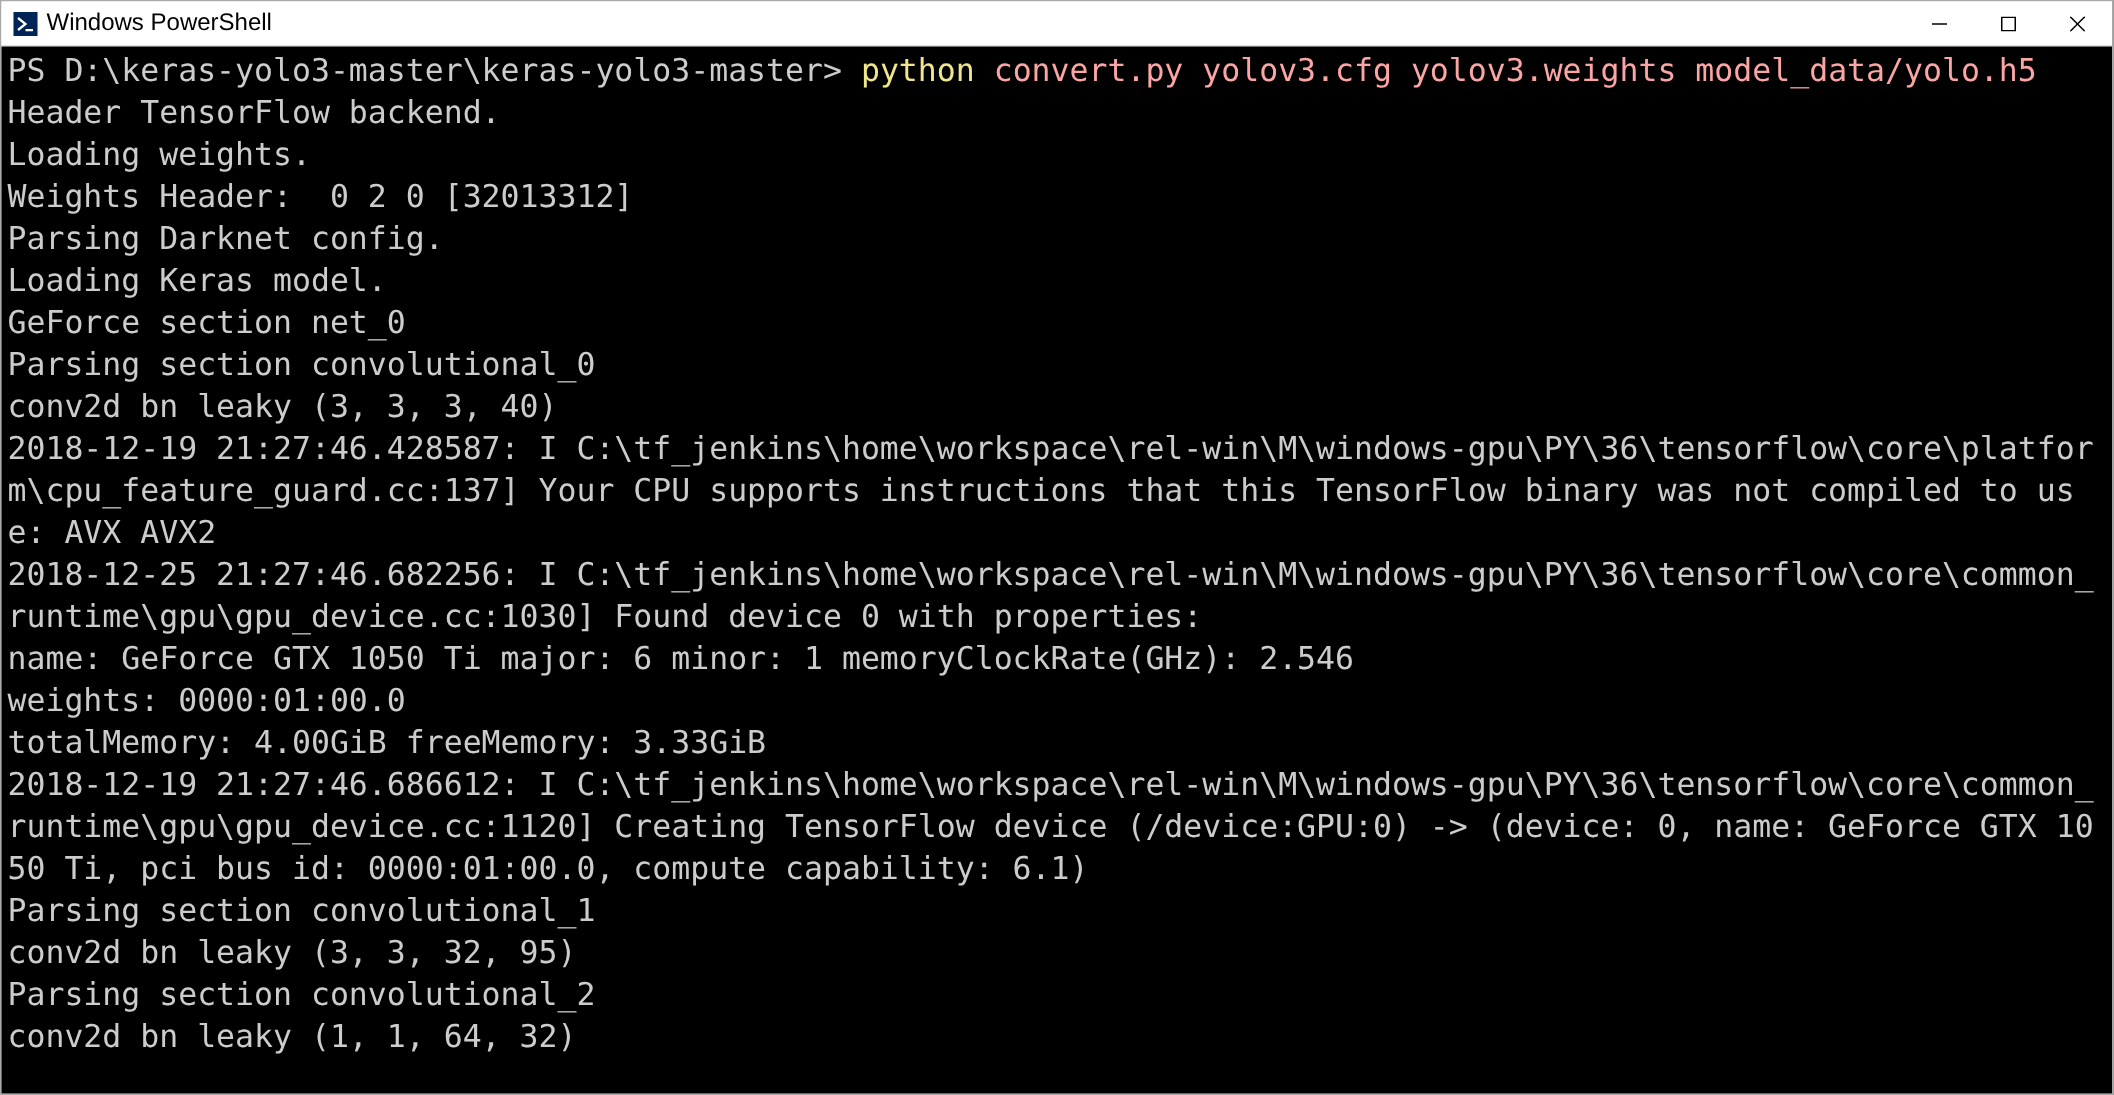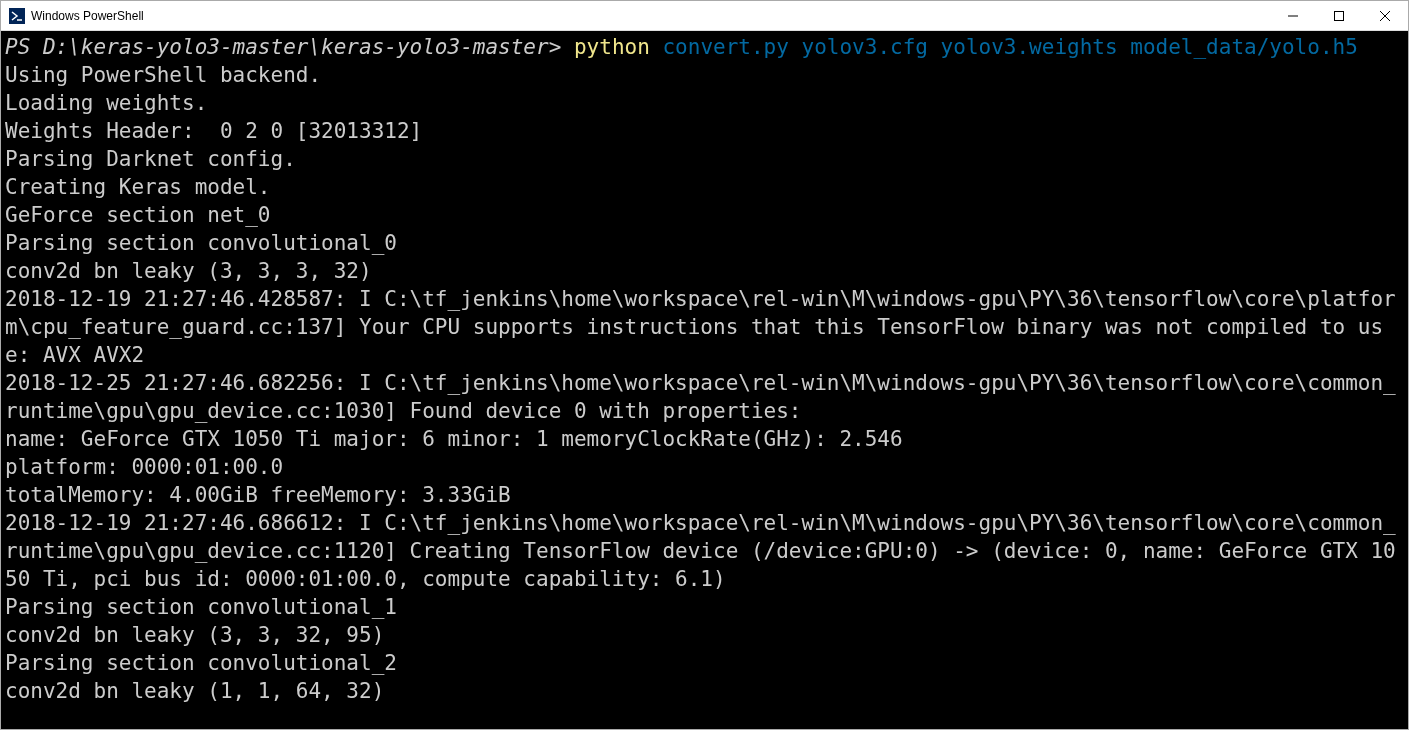--- a/index.html
+++ b/index.html
@@ -39,21 +39,21 @@
       position: relative;
       display: flex;
       align-items: center;
       justify-content: center;
     }
     .titlebar-icon svg {
       width: 16px;
       height: 16px;
     }
     .titlebar-title {
-      font-size: 12px;
+      font-size: 16px;
       color: #000;
       flex: 1;
     }
     .window-controls {
       display: flex;
       height: 100%;
     }
     .win-btn {
       width: 46px;
       height: 100%;
@@ -73,27 +73,26 @@
       font-size: 21px;
       line-height: 28px;
       color: #cccccc;
       white-space: pre-wrap;
       word-break: break-all;
       overflow: hidden;
       letter-spacing: 0px;
     }
     .prompt {
       color: #cccccc;
-      font-style: italic;
     }
     .cmd-highlight {
       color: #f0e68c;
     }
     .cmd-args {
-      color: #0369a1;
+      color: #fca5a5;
     }
   </style>
 </head>
 <body>
 
 <div class="window">
   <div class="titlebar">
     <div class="titlebar-icon">
       <svg viewBox="0 0 16 16">
         <rect width="16" height="16" fill="#012456"></rect>
@@ -115,31 +114,31 @@
       </div>
       <div class="win-btn close">
         <svg width="10" height="10" viewBox="0 0 10 10">
             <line x1="0" y1="0" x2="10" y2="10" stroke="#000" stroke-width="1"></line>
             <line x1="10" y1="0" x2="0" y2="10" stroke="#000" stroke-width="1"></line>
           </svg>
       </div>
     </div>
   </div>
   <div class="terminal"><span class="prompt">PS D:\keras-yolo3-master\keras-yolo3-master&gt; </span><span class="cmd-highlight">python</span><span class="cmd-args"> convert.py yolov3.cfg yolov3.weights model_data/yolo.h5</span>
-<span>Using PowerShell backend.</span>
+<span>Header TensorFlow backend.</span>
 <span>Loading weights.</span>
 <span>Weights Header:  0 2 0 [32013312]</span>
 <span>Parsing Darknet config.</span>
-<span>Creating Keras model.</span>
+<span>Loading Keras model.</span>
 <span>GeForce section net_0</span>
 <span>Parsing section convolutional_0</span>
-<span>conv2d bn leaky (3, 3, 3, 32)</span>
+<span>conv2d bn leaky (3, 3, 3, 40)</span>
 <span>2018-12-19 21:27:46.428587: I C:\tf_jenkins\home\workspace\rel-win\M\windows-gpu\PY\36\tensorflow\core\platform\cpu_feature_guard.cc:137] Your CPU supports instructions that this TensorFlow binary was not compiled to use: AVX AVX2</span>
 <span>2018-12-25 21:27:46.682256: I C:\tf_jenkins\home\workspace\rel-win\M\windows-gpu\PY\36\tensorflow\core\common_runtime\gpu\gpu_device.cc:1030] Found device 0 with properties:</span>
 <span>name: GeForce GTX 1050 Ti major: 6 minor: 1 memoryClockRate(GHz): 2.546</span>
-<span>platform: 0000:01:00.0</span>
+<span>weights: 0000:01:00.0</span>
 <span>totalMemory: 4.00GiB freeMemory: 3.33GiB</span>
 <span>2018-12-19 21:27:46.686612: I C:\tf_jenkins\home\workspace\rel-win\M\windows-gpu\PY\36\tensorflow\core\common_runtime\gpu\gpu_device.cc:1120] Creating TensorFlow device (/device:GPU:0) -&gt; (device: 0, name: GeForce GTX 1050 Ti, pci bus id: 0000:01:00.0, compute capability: 6.1)</span>
 <span>Parsing section convolutional_1</span>
 <span>conv2d bn leaky (3, 3, 32, 95)</span>
 <span>Parsing section convolutional_2</span>
 <span>conv2d bn leaky (1, 1, 64, 32)</span></div>
 </div>
 
 </body></html>

